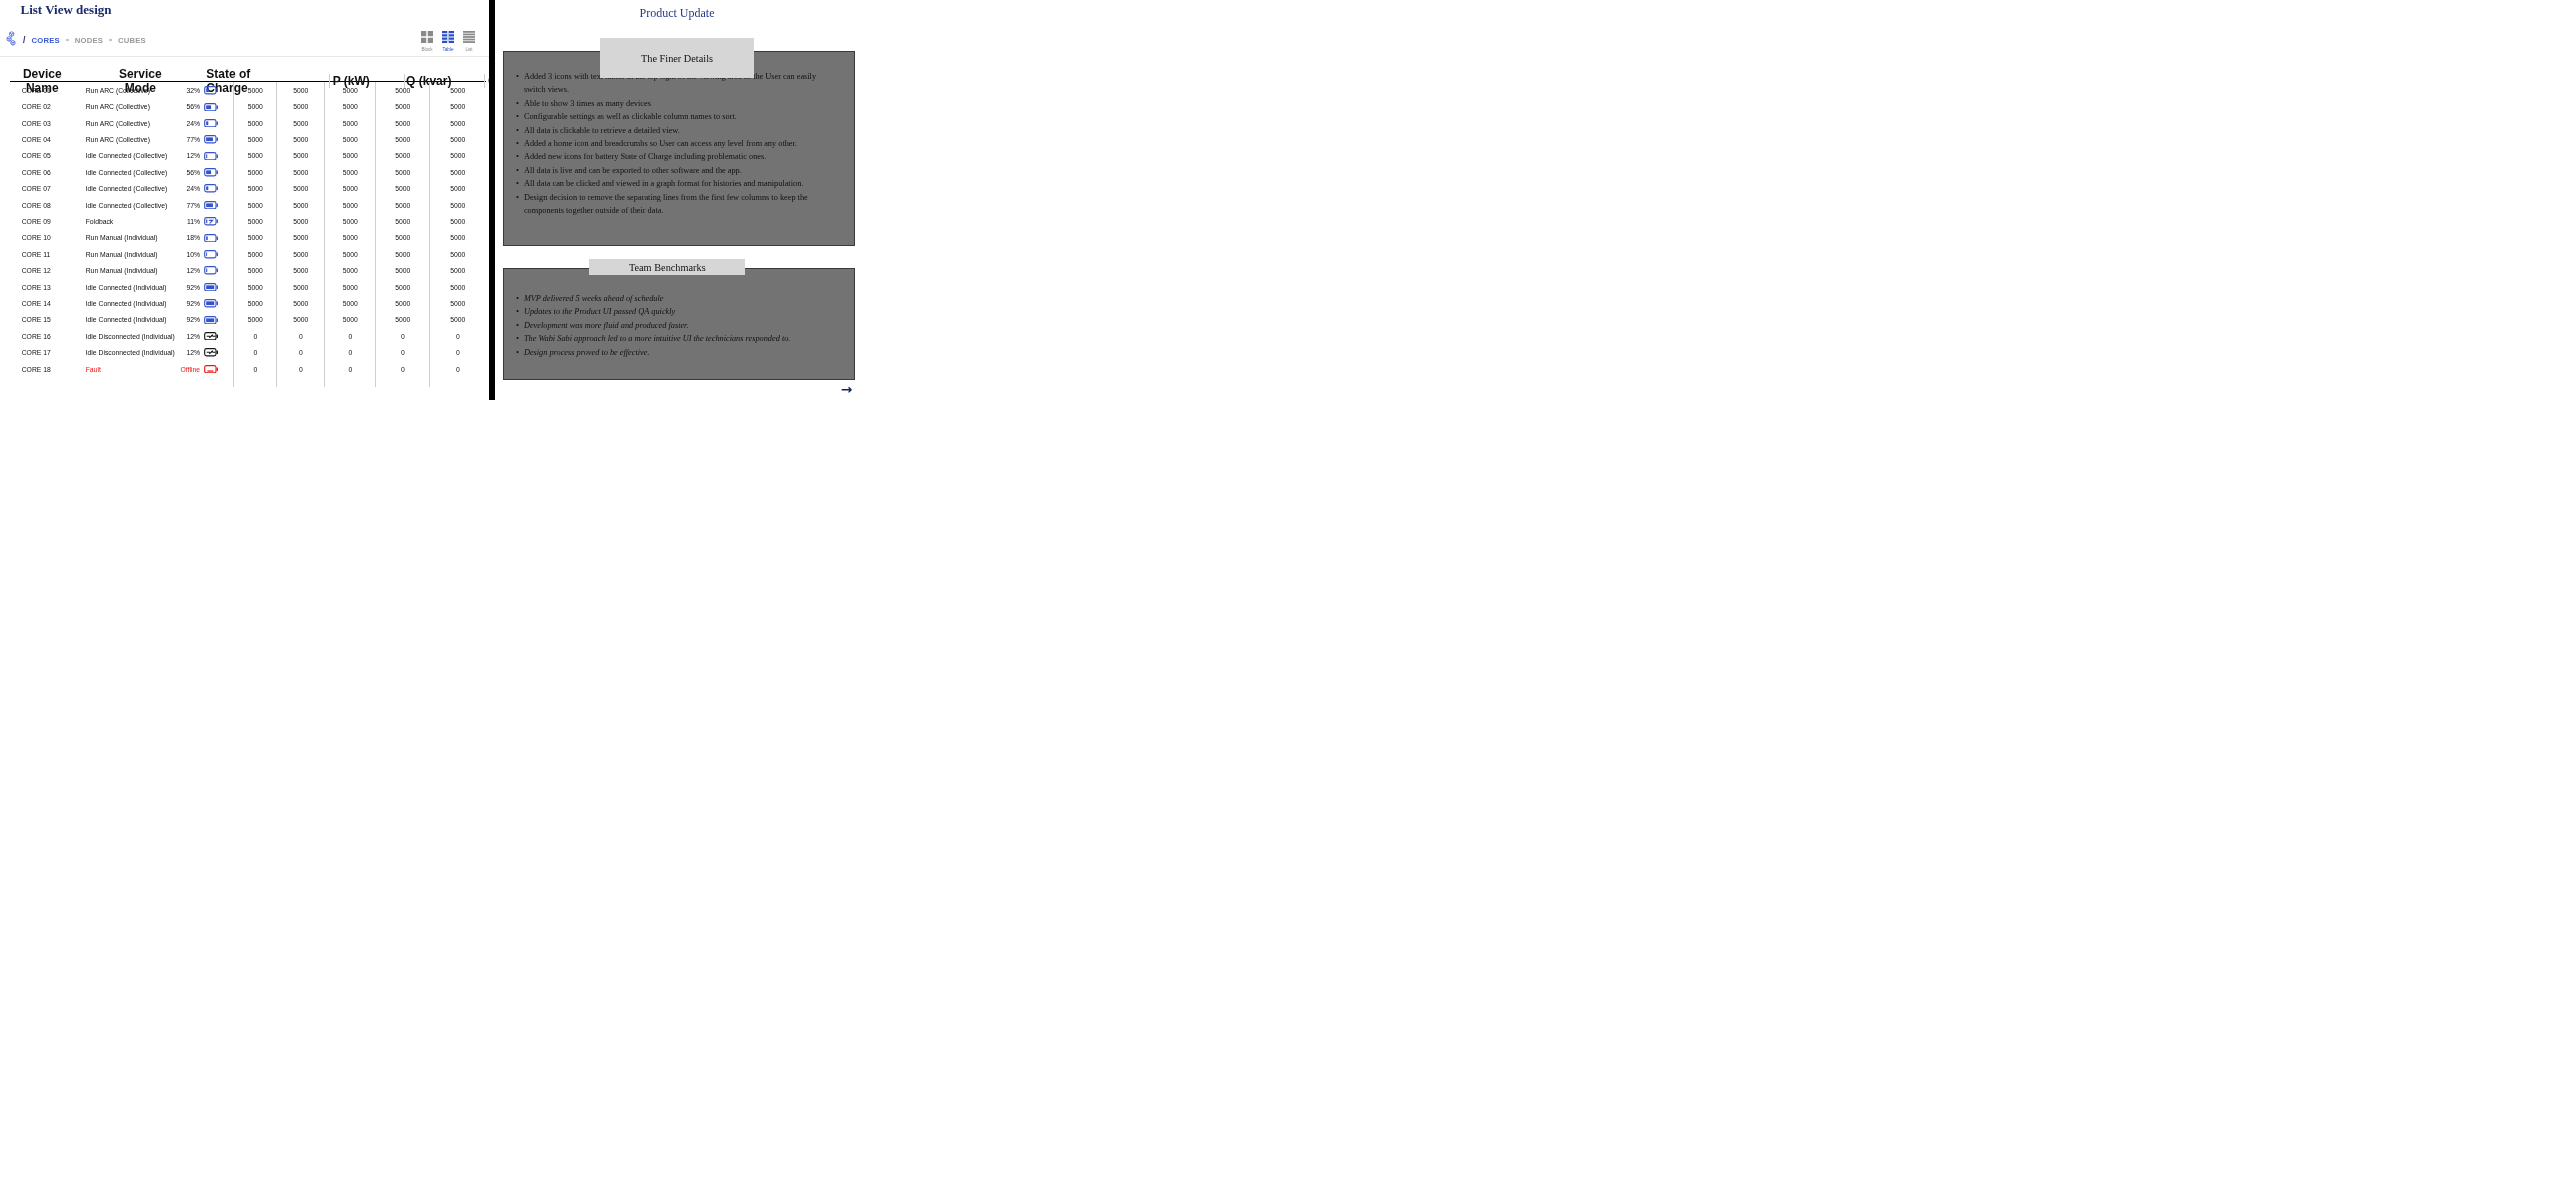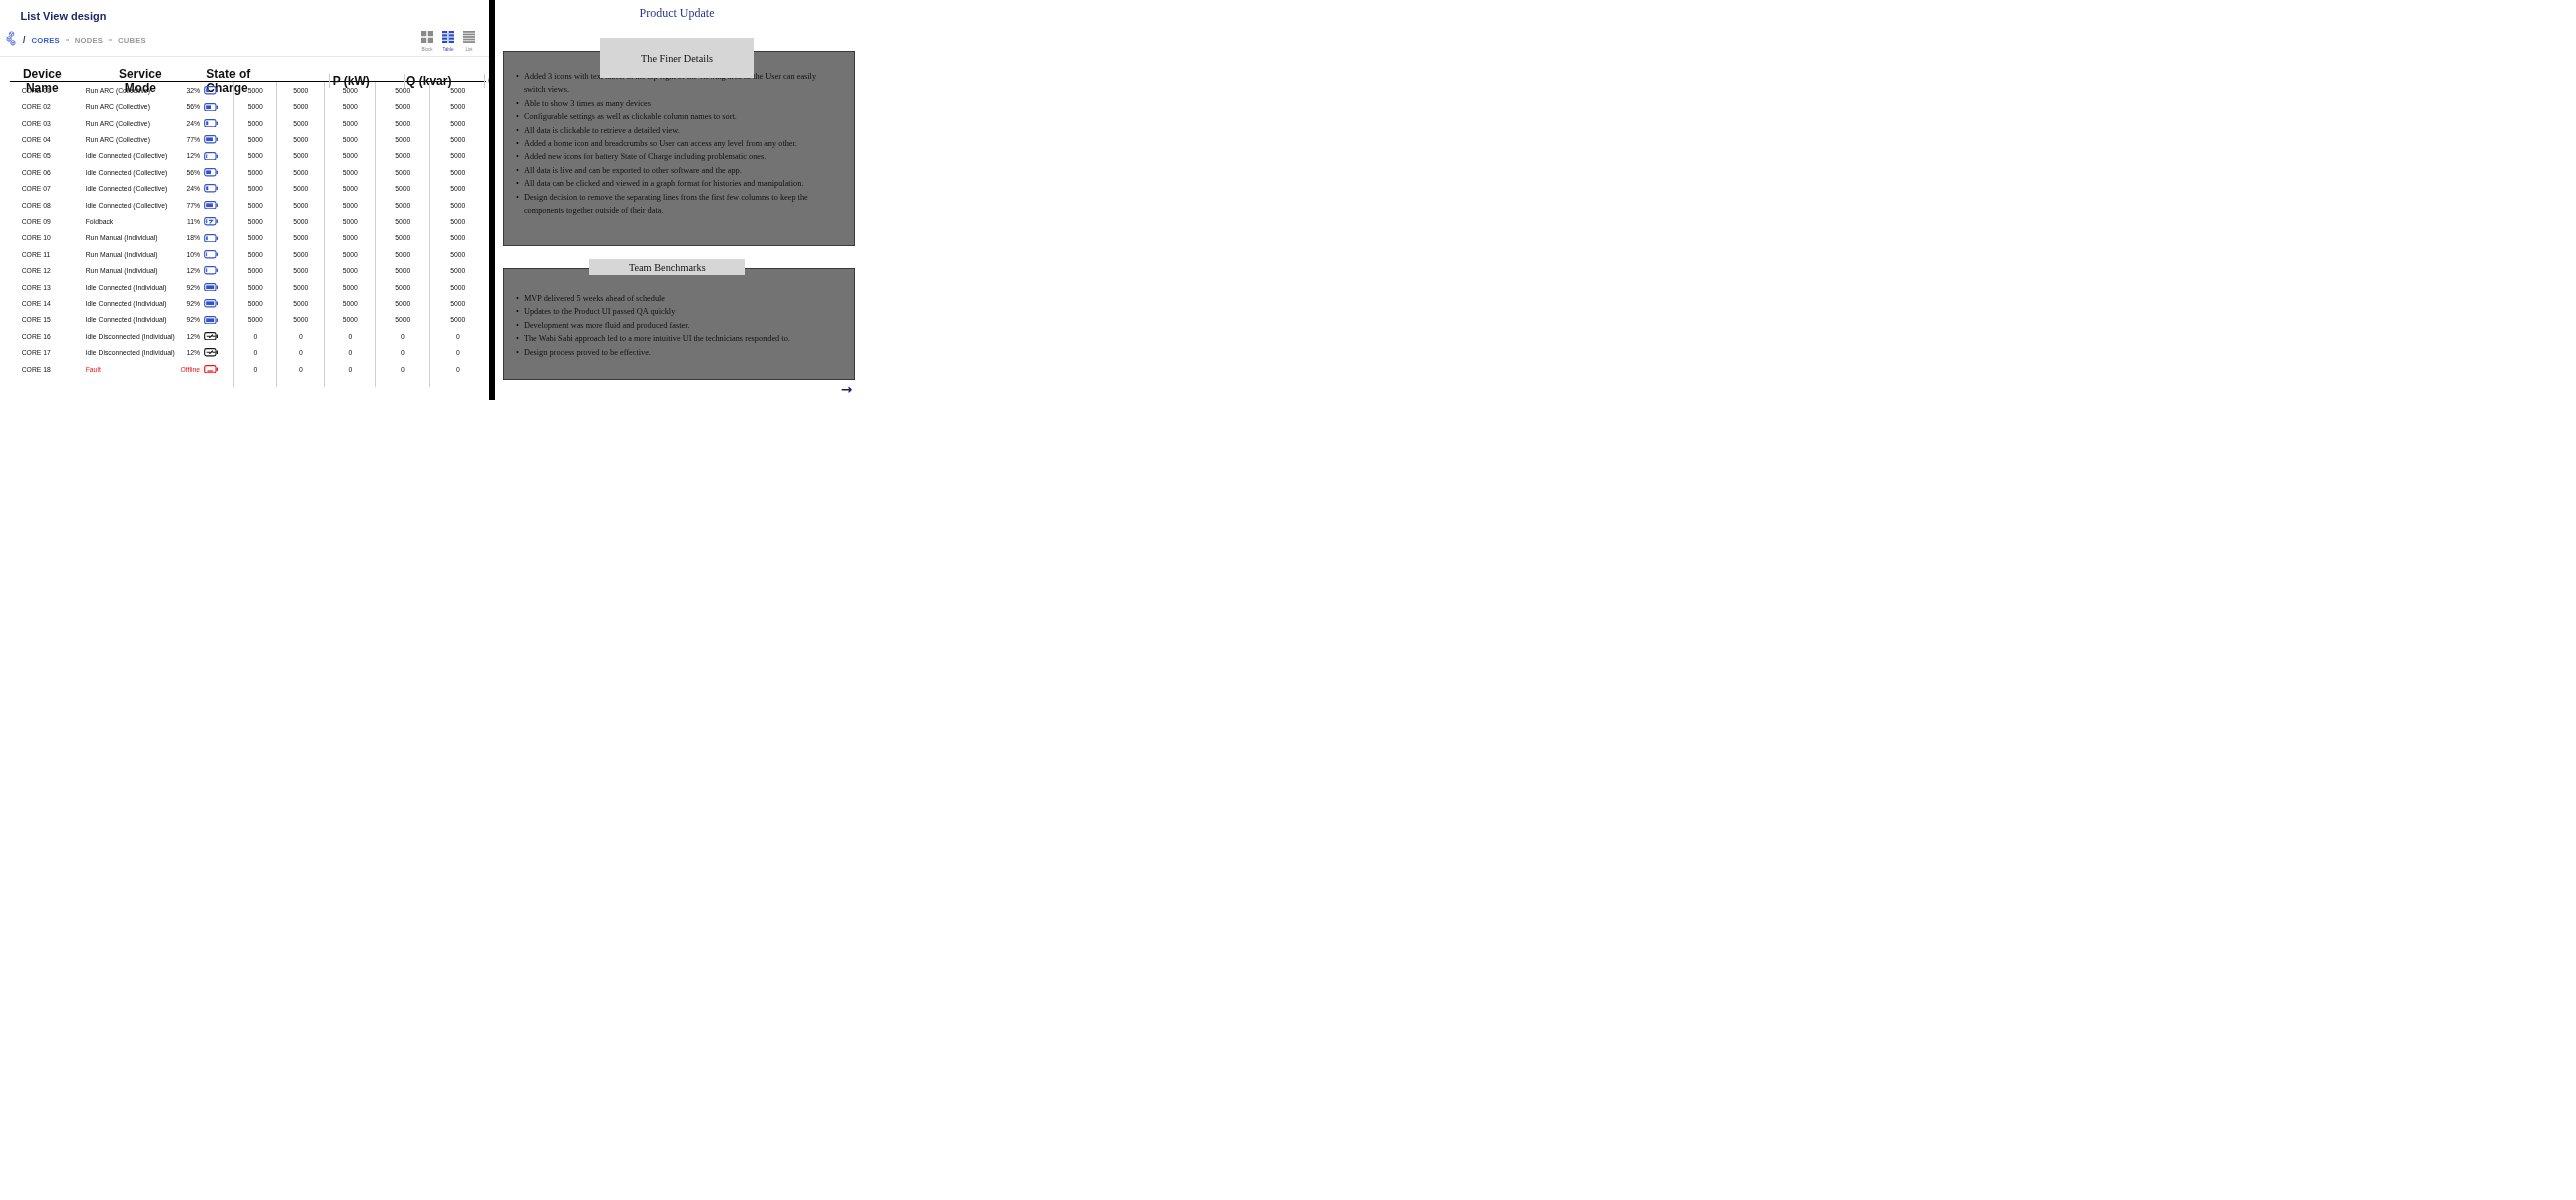--- a/index.html
+++ b/index.html
@@ -1,20 +1,20 @@
 <!DOCTYPE html>
 <html style="font-size:9px"><head>
 <meta charset="utf-8">
 <style>
   html,body{margin:0;padding:0;background:#fff;}
   body{width:859px;height:400px;position:relative;font-family:"Liberation Sans",sans-serif;color:#111;overflow:hidden;}
 
   
   .left-panel{position:absolute;left:0;top:0;width:489px;height:400px;background:#fff;}
-  .page-title{position:absolute;left:20.5px;top:10px;font-family:Liberation Sans, sans-serif;font-weight:bold;font-size:11px;color:#1b2a6b;}
+  .page-title{position:absolute;left:20.5px;top:2px;font-family:Liberation Serif, serif;font-weight:bold;font-size:13px;color:#1b2a6b;}
   .toolbar-line{position:absolute;left:0;top:56px;width:489px;height:0.6px;background:#e8e8e8;}
 
   .breadcrumb{position:absolute;left:6.3px;top:31px;display:flex;align-items:center;gap:6.3px;height:18px;}
   .crumb{font-size:7.7px;font-weight:bold;letter-spacing:0.2px;color:#9a9a9a;cursor:default;}
   .crumb.active{color:#3a5cd8;}
   .crumb-slash{font-size:8.5px;font-weight:bold;color:#1b2a6b;}
   .sep-square{width:2.3px;height:2.3px;background:#c6c6c6;display:inline-block;}
 
   .view-switcher{position:absolute;left:421px;top:31px;display:flex;gap:9px;}
   .view{display:flex;flex-direction:column;align-items:center;gap:1.7px;cursor:default;}
@@ -45,21 +45,21 @@
   .right-panel{position:absolute;left:495px;top:0;width:364px;height:400px;background:#fff;}
   .rp-title{position:absolute;top:6.3px;left:0;width:100%;text-align:center;font-family:"Liberation Serif",serif;font-size:12px;color:#27398a;}
   .note-box{position:absolute;left:8px;width:352px;border:0.6px solid #3a3a3a;box-sizing:border-box;background:#737373;}
   .box-1{top:51px;height:195px;}
   .box-2{top:268px;height:112px;}
   .gray-header{position:absolute;background:#d6d6d6;display:flex;align-items:center;justify-content:center;font-family:"Liberation Serif",serif;font-size:10.3px;color:#111;z-index:2;}
   .gh-1{top:38px;left:50%;transform:translateX(-50%);width:154px;height:40px;}
   .gh-2{top:259px;left:calc(50% - 9.7px);transform:translateX(-50%);width:156px;height:16px;}
   .bullets{margin:0;list-style:none;font-family:"Liberation Serif",serif;font-size:8.3px;line-height:13.4px;color:#111;}
   .box-1 .bullets{padding:18px 20.5px 0 11.4px;}
-  .box-2 .bullets{padding:23px 51px 0 11.4px;}
+  .box-2 .bullets{padding:23px 51px 0 11.4px;font-style:italic;}
   .bullets li{position:relative;padding-left:8.5px;}
   .bullets li::before{content:"\2022";position:absolute;left:0.6px;}
   .next-arrow{position:absolute;right:6.8px;bottom:3.4px;font-size:13.7px;font-weight:bold;color:#0e1f5b;font-family:"DejaVu Sans",sans-serif;cursor:default;}
 </style>
 </head>
 <body>
 
 <div class="left-panel">
   <div class="page-title">List View design</div>
 

